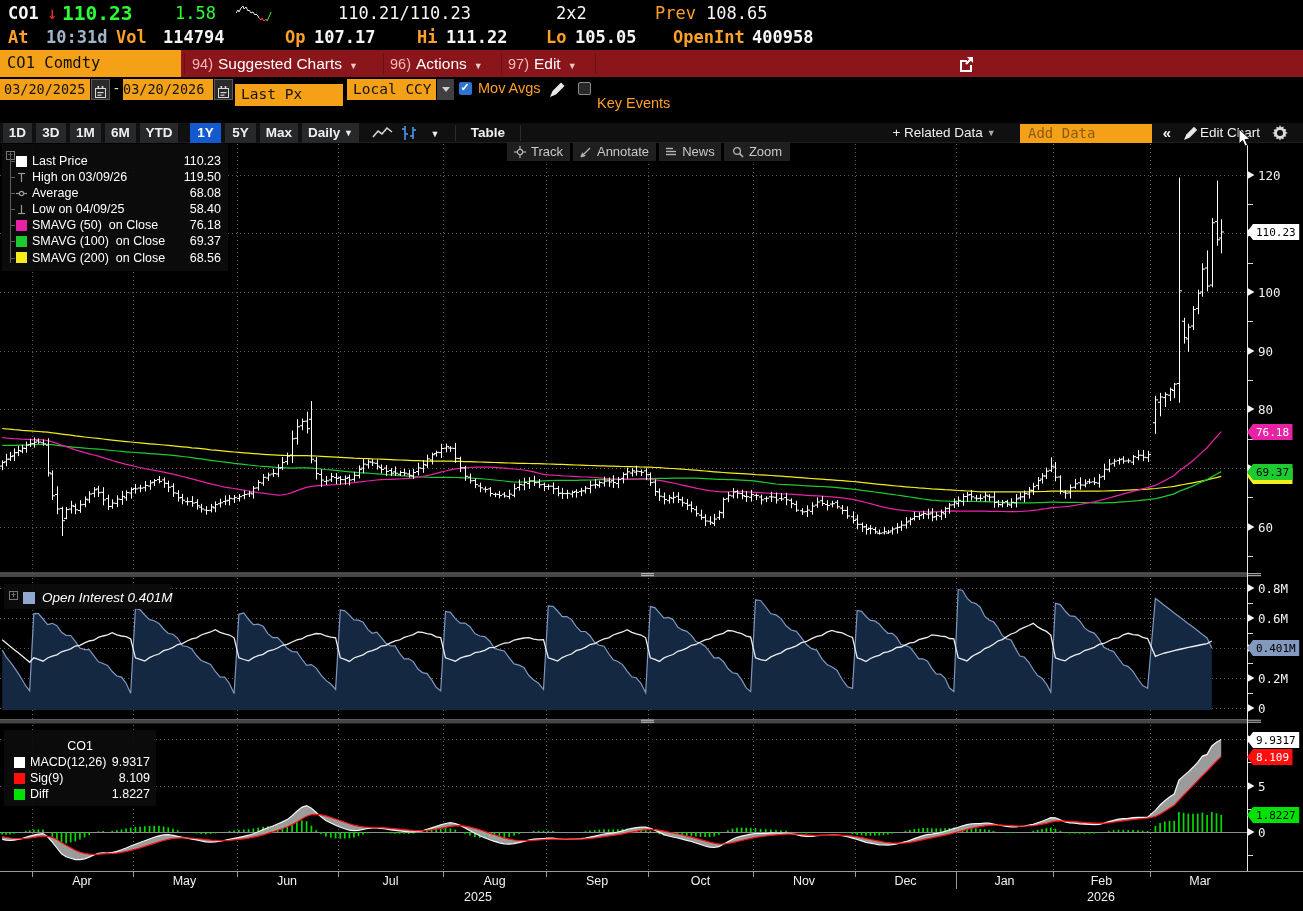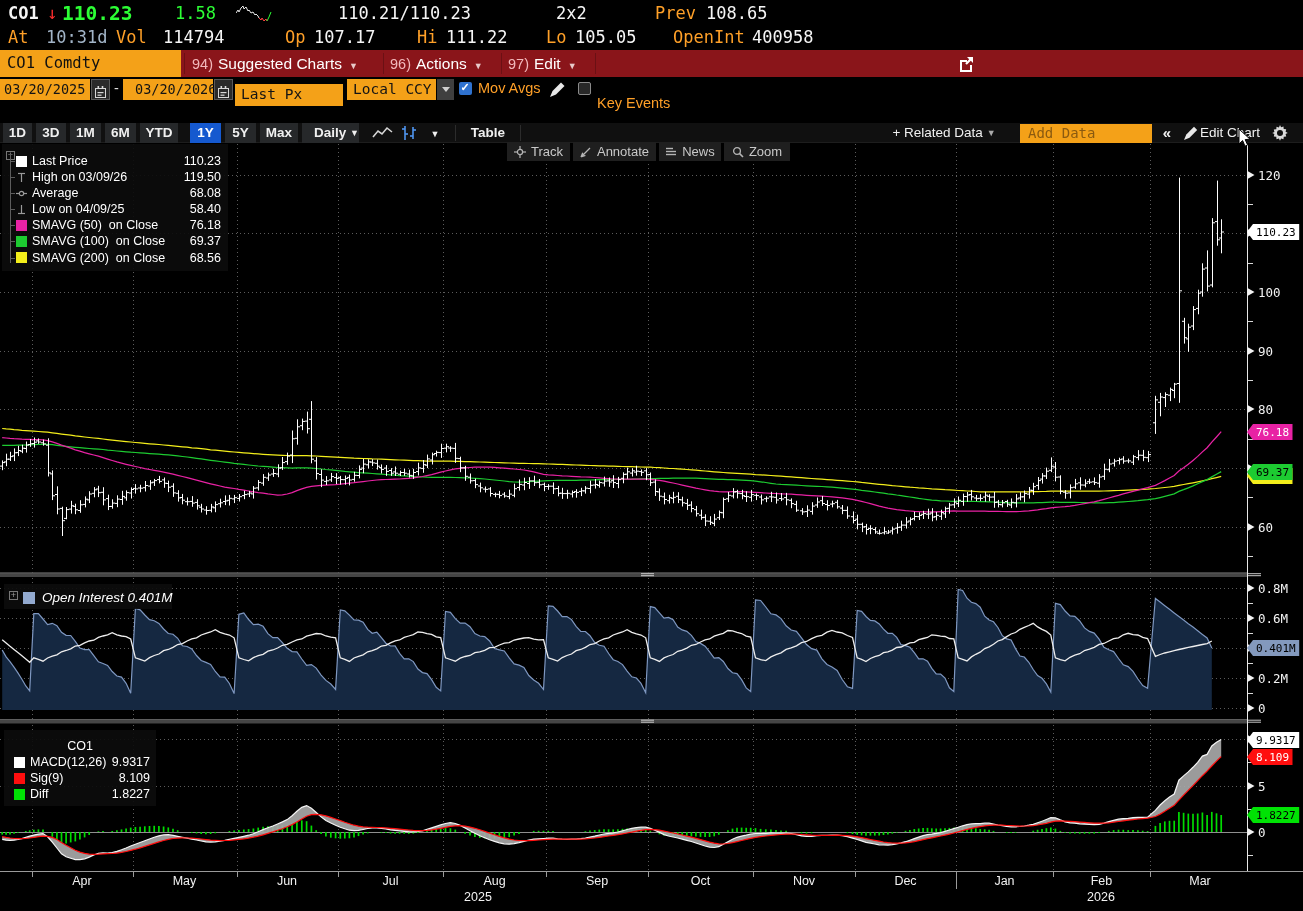--- a/index.html
+++ b/index.html
@@ -3,21 +3,21 @@
 <meta charset="utf-8">
 <style>
 * { margin:0; padding:0; box-sizing:border-box; }
 html,body { background:#000; width:1303px; height:911px; overflow:hidden;
   font-family:"Liberation Sans", sans-serif; -webkit-font-smoothing: antialiased; }
 .abs { position:absolute; }
 #stage { position:relative; width:1303px; height:911px; background:#000; }
 
 
 #row1 { left:0; top:0; width:1303px; height:26px; }
-#row2 { left:0; top:26px; width:1303px; height:24px; }
+#row2 { left:0; top:26px; width:1303px; height:24px;font-weight:bold; }
 .q { position:absolute; top:0; font-family:"DejaVu Sans Mono", monospace; font-size:17px; line-height:27px; white-space:pre; }
 #row2 .q { line-height:22px; }
 .amber { color:#ffa028; }
 .white { color:#f5f5f5; }
 .gray-blue { color:#a3b5c8; }
 .big-price { font-size:19.5px; font-weight:bold; color:#2cfe35; }
 .chg { color:#2cfe35; }
 .red-arrow { color:#ff2e2e; font-size:17px; }
 
 
@@ -139,21 +139,21 @@
   <div id="row4" class="abs">
     <div class="fld" style="left:0;top:2px;width:90px;height:21px;line-height:21px;padding-left:4px;font-size:13.5px"><span>03/20/2025</span></div>
     <div class="calbtn" style="left:91px;top:2px"><svg width="11" height="12">
           <rect x="0.5" y="2.5" width="10" height="9" fill="none" stroke="#d8d8d8"></rect>
           <rect x="2.5" y="0" width="1.6" height="3" fill="#d8d8d8"></rect>
           <rect x="6.7" y="0" width="1.6" height="3" fill="#d8d8d8"></rect>
           <rect x="2.5" y="6" width="6" height="1.2" fill="#d8d8d8"></rect>
           <rect x="2.5" y="8.6" width="4" height="1.2" fill="#d8d8d8"></rect>
         </svg></div>
     <span class="lbl" style="left:114px;top:3px;color:#ddd">-</span>
-    <div class="fld" style="left:123px;top:2px;width:90px;height:21px;line-height:21px;padding-left:12px;font-size:13.5px"><span>03/20/2026</span></div>
+    <div class="fld" style="left:123px;top:2px;width:90px;height:21px;line-height:21px;padding-left:0;font-size:13.5px"><span>03/20/2026</span></div>
     <div class="calbtn" style="left:214px;top:2px"><svg width="11" height="12">
           <rect x="0.5" y="2.5" width="10" height="9" fill="none" stroke="#d8d8d8"></rect>
           <rect x="2.5" y="0" width="1.6" height="3" fill="#d8d8d8"></rect>
           <rect x="6.7" y="0" width="1.6" height="3" fill="#d8d8d8"></rect>
           <rect x="2.5" y="6" width="6" height="1.2" fill="#d8d8d8"></rect>
           <rect x="2.5" y="8.6" width="4" height="1.2" fill="#d8d8d8"></rect>
         </svg></div>
     <div class="fld" style="left:235px;top:7px;width:108px;height:22px;line-height:21px;padding-left:6px">Last Px</div>
     <div class="fld" style="left:347px;top:2px;width:89px;height:21px;line-height:21px;padding-left:6px">Local CCY</div>
     <div class="ddbtn" style="left:437px;top:2px;width:17px;height:21px;line-height:19px"></div>
@@ -169,21 +169,21 @@
 
   <div id="row6" class="abs">
     <div class="tbtn dk" style="left:3px;width:29px">1D</div>
     <div class="tbtn dk" style="left:36px;width:30px">3D</div>
     <div class="tbtn dk" style="left:70px;width:31px">1M</div>
     <div class="tbtn dk" style="left:105px;width:31px">6M</div>
     <div class="tbtn dk" style="left:140px;width:38px">YTD</div>
     <div class="tbtn sel" style="left:190px;width:31px">1Y</div>
     <div class="tbtn dk" style="left:225px;width:31px">5Y</div>
     <div class="tbtn dk" style="left:260px;width:38px">Max</div>
-    <div class="tbtn dk" style="left:302px;width:57px;text-align:right;"><span>Daily</span> <span style="font-size:9px;vertical-align:1px">▼</span></div>
+    <div class="tbtn dk" style="left:302px;width:57px;text-align:center;"><span>Daily</span> <span style="font-size:9px;vertical-align:1px">▼</span></div>
     <svg class="abs" style="left:372px;top:3px" width="22" height="14">
         <path d="M1 11 L6 5 L10 8 L15 2 L20 6" stroke="#d6d6d6" stroke-width="1.6" fill="none"></path>
       </svg>
     <svg class="abs" style="left:399px;top:2px" width="20" height="16">
       <g stroke="#4f95ef" stroke-width="1.6">
           <path d="M6 1 V15"></path>
           <path d="M3 4 H6"></path>
           <path d="M6 9 H9"></path>
           <path d="M14 2 V14"></path>
           <path d="M11 11 H14"></path>

